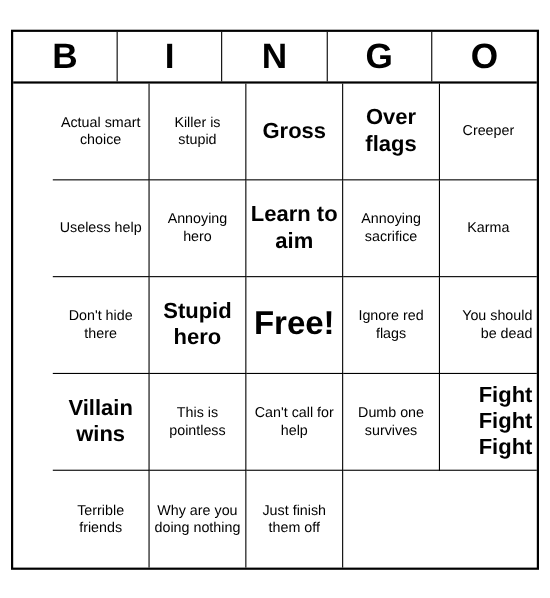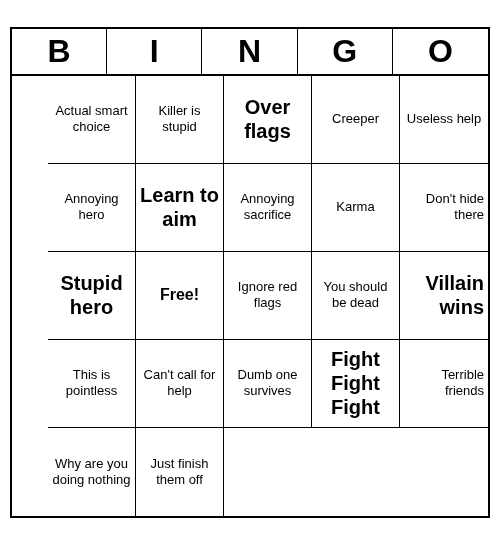--- a/index.html
+++ b/index.html
@@ -70,38 +70,39 @@
     .bingo-cell:nth-child(n+21) {
       border-bottom: none;
     }
 
     .bingo-cell.large-text {
       font-size: 20px;
       font-weight: bold;
     }
 
     .bingo-cell.free {
-      font-size: 16px;
+      font-size: 30px;
       font-weight: bold;
     }
   </style>
 </head>
 <body>
 
 <div class="bingo-card">
   <div class="bingo-header">
   <div class="bingo-header-cell">B</div>
       <div class="bingo-header-cell">I</div>
       <div class="bingo-header-cell">N</div>
       <div class="bingo-header-cell">G</div>
       <div class="bingo-header-cell">O</div>
     </div>
   <div class="bingo-grid">
   <div class="bingo-cell">Actual smart choice</div>
       <div class="bingo-cell">Killer is stupid</div>
+      <div class="bingo-cell large-text">Gross</div>
       <div class="bingo-cell large-text">Over flags</div>
       <div class="bingo-cell">Creeper</div>
       <div class="bingo-cell">Useless help</div>
       <div class="bingo-cell">Annoying hero</div>
       <div class="bingo-cell large-text">Learn to aim</div>
       <div class="bingo-cell">Annoying sacrifice</div>
       <div class="bingo-cell">Karma</div>
       <div class="bingo-cell">Don't hide there</div>
       <div class="bingo-cell large-text">Stupid hero</div>
       <div class="bingo-cell free">Free!</div>

